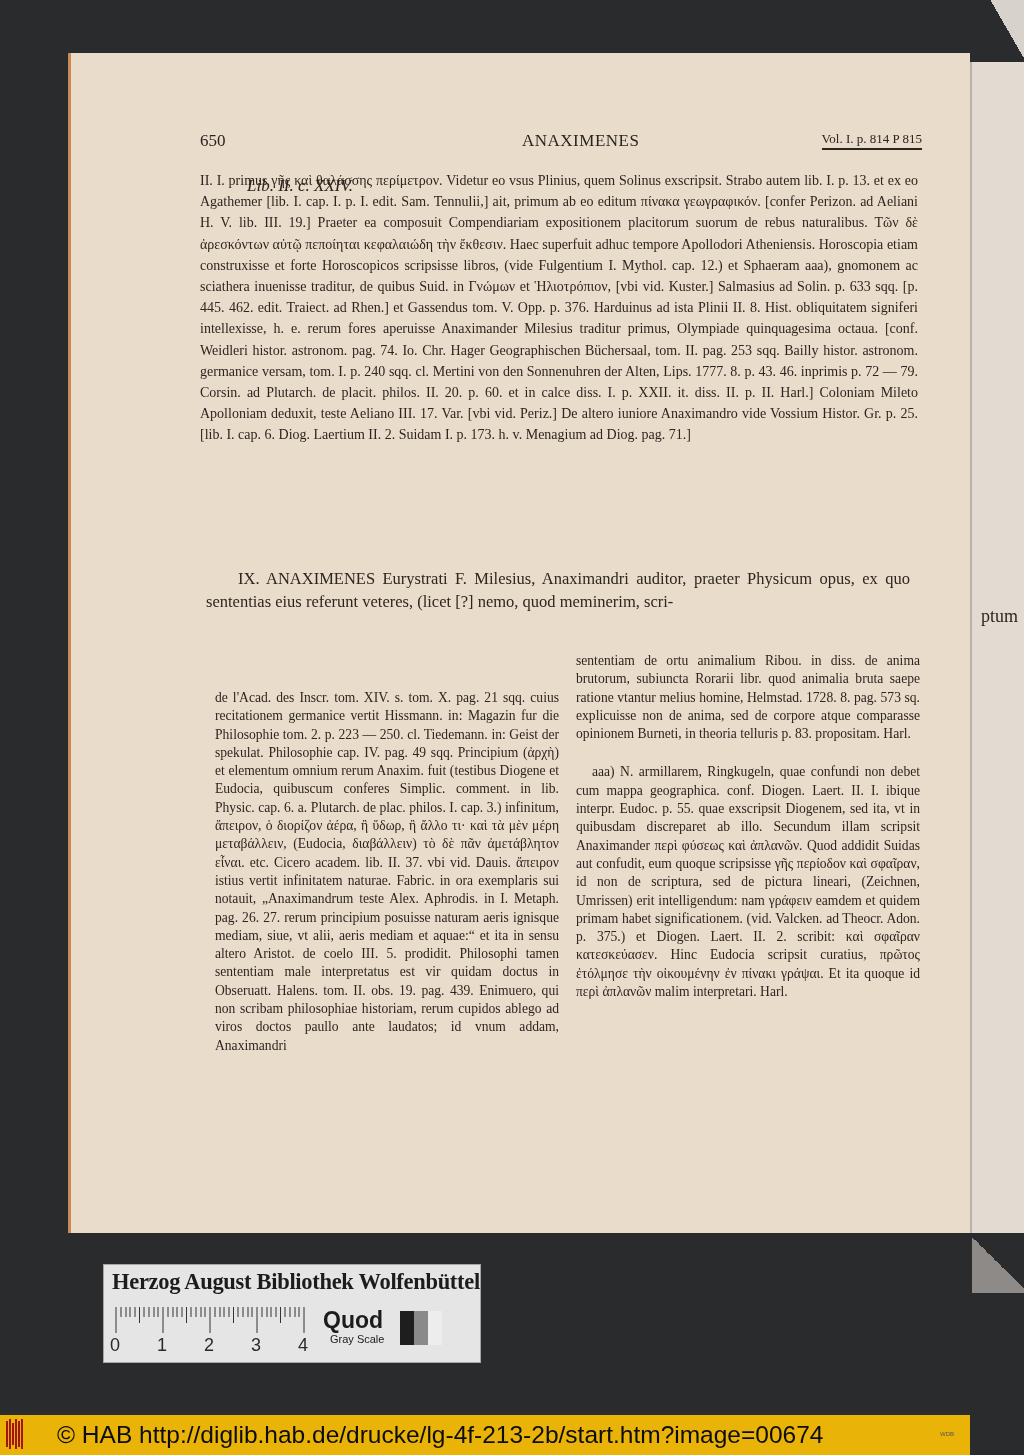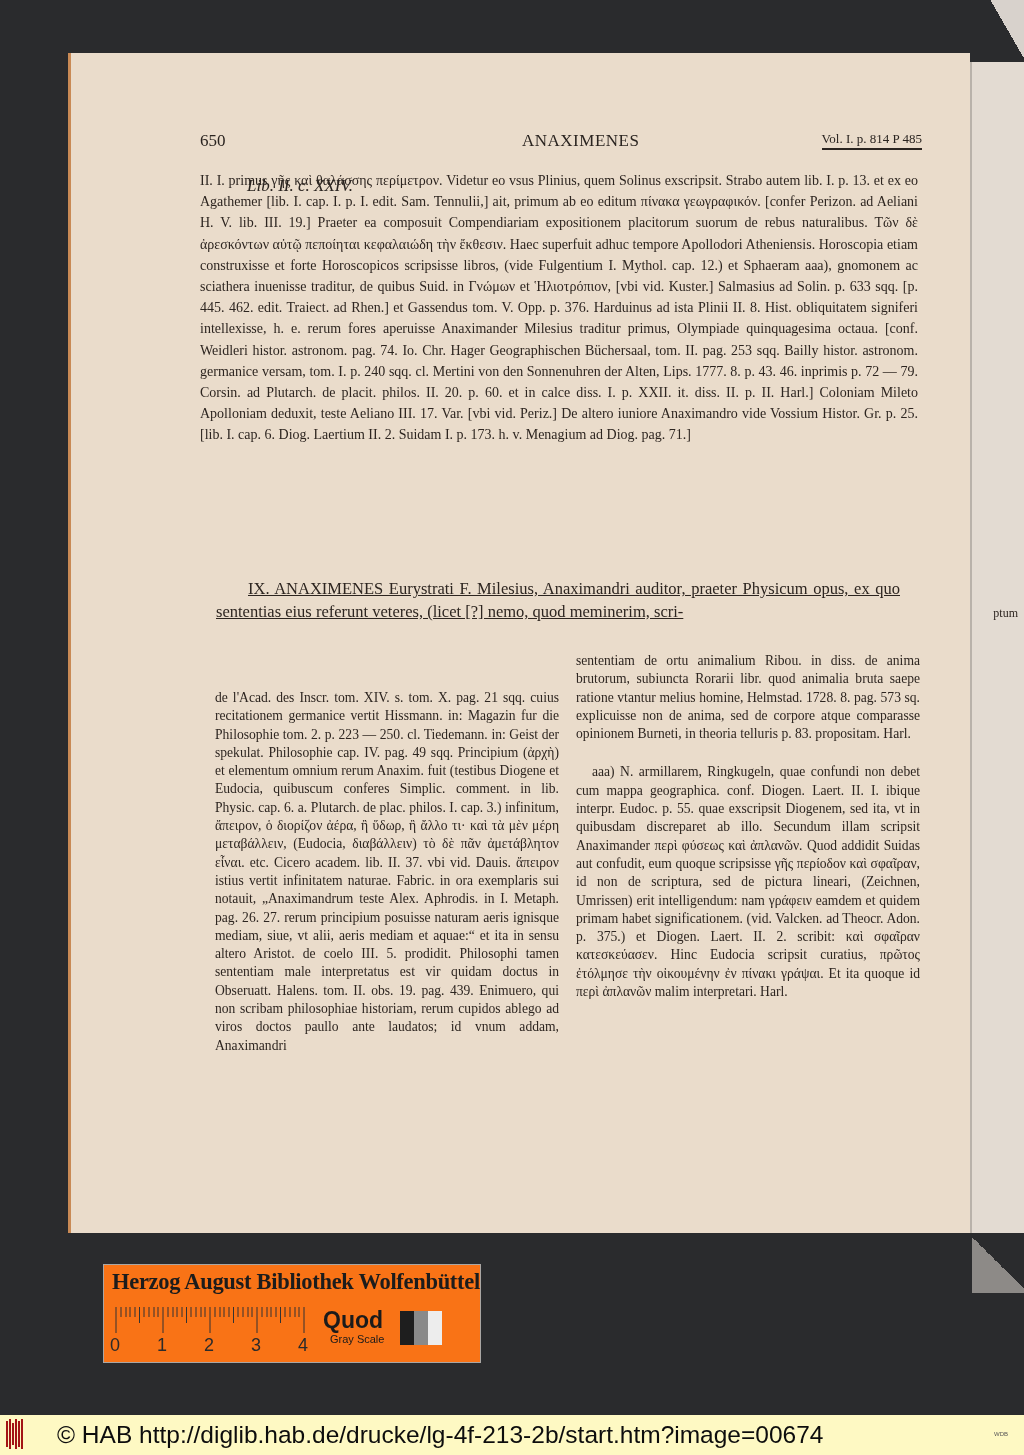--- a/index.html
+++ b/index.html
@@ -37,65 +37,65 @@
   .vol { right:0; font-size:13px; border-bottom:2px solid #2a2420; padding-bottom:1px; }
   .top-block {
     position:absolute; left:200px; top:170px; width:718px;
     font-size:14px; line-height:21.2px; color:#2d2520; text-align:justify;
   }
   .top-block p { margin:0; }
   .anax {
     position:absolute; left:200px; top:561px; width:716px;
     font-size:16.5px; line-height:23px; color:#2d2520; text-align:justify;
   }
-  .anax p { margin:16px; text-indent:32px;text-decoration:underline; }
-  .catch { position:absolute; right:6px; top:606px; font-size:12px; color:#2d2520; }
+  .anax p { margin:6px; text-indent:32px; }
+  .catch { position:absolute; right:6px; top:606px; font-size:18px; color:#2d2520; }
   .col {
     position:absolute; top:652px; width:344px;
     font-size:13.6px; line-height:18.3px; color:#2d2520; text-align:justify;
   }
   .col p { margin:0; }
   .col-left { left:215px;margin-top:37px; }
   .col-right { left:576px; }
   .col-right .note { margin-top:20px; text-indent:16px; }
   .card {
     position:absolute; left:103px; top:1264px; width:376px; height:97px;
-    background:#f97316; border:1px solid #a9a6a3;
+    background:#e5e5e5; border:1px solid #a9a6a3;
     font-family:"Liberation Serif", serif;
   }
   .card-title { position:absolute; left:8px; top:4px; font-size:22.5px; font-weight:bold; color:#1c1c1c; white-space:nowrap; letter-spacing:-0.3px; }
   .ruler { position:absolute; left:10px; top:42px; width:195px; height:26px; }
   .ruler-nums { position:absolute; left:6px; top:70px; width:210px; height:20px; font-family:"Liberation Sans", sans-serif; font-size:18px; color:#2b2b2b; }
   .ruler-nums span { position:absolute; }
   .kodak { position:absolute; left:219px; top:42px; font-family:"Liberation Sans", sans-serif; font-weight:bold; font-size:23px; color:#1b1b1b; }
   .kodak-sub { position:absolute; left:226px; top:68px; font-family:"Liberation Sans", sans-serif; font-size:11px; color:#1b1b1b; }
   .swatches { position:absolute; left:296px; top:46px; width:42px; height:34px; display:flex; }
   .sw { flex:1; }
   .footer {
-    position:absolute; left:0; top:1415px; width:1024px; height:40px; background:#fef9c3;
+    position:absolute; left:0; top:1415px; width:944px; height:40px; background:#eab308;padding-left:26px;
   }
   .footer-logo { position:absolute; left:6px; top:4px; width:18px; height:30px; display:flex; gap:1px; }
   .footer-logo i { display:block; width:2px; background:#a31515; }
   .footer-text { position:absolute; left:57px; top:6px; font-family:"Liberation Sans", sans-serif; font-size:24.5px; color:#0d0d0d; white-space:nowrap; }
   .footer-small { position:absolute; right:16px; top:16px; font-family:"Liberation Sans", sans-serif; font-size:6px; color:#555; }
 </style>
 </head>
 <body>
 
 <div class="corner-top"></div>
 <div class="page">
 </div>
 <div class="page-right"></div>
 <div class="corner-tri"></div>
 
 <div class="header">
   <span class="pg">650</span>
   <span class="lib">Lib. II. c. XXIV.</span>
   <span class="title">ANAXIMENES</span>
-  <span class="vol">Vol. I. p. 814 P 485</span>
+  <span class="vol">Vol. I. p. 814 P 815</span>
 </div>
 
 <div class="top-block">
   <p>II. I. primus γῆς καὶ θαλάσσης περίμετρον. Videtur eo vsus Plinius, quem Solinus exscripsit. Strabo autem lib. I. p. 13. et ex eo Agathemer [lib. I. cap. I. p. I. edit. Sam. Tennulii,] ait, primum ab eo editum πίνακα γεωγραφικόν. [confer Perizon. ad Aeliani H. V. lib. III. 19.] Praeter ea composuit Compendiariam expositionem placitorum suorum de rebus naturalibus. Τῶν δὲ ἀρεσκόντων αὐτῷ πεποίηται κεφαλαιώδη τὴν ἔκθεσιν. Haec superfuit adhuc tempore Apollodori Atheniensis. Horoscopia etiam construxisse et forte Horoscopicos scripsisse libros, (vide Fulgentium I. Mythol. cap. 12.) et Sphaeram aaa), gnomonem ac sciatherа inuenisse traditur, de quibus Suid. in Γνώμων et Ἡλιοτρόπιον, [vbi vid. Kuster.] Salmasius ad Solin. p. 633 sqq. [p. 445. 462. edit. Traiect. ad Rhen.] et Gassendus tom. V. Opp. p. 376. Harduinus ad ista Plinii II. 8. Hist. obliquitatem signiferi intellexisse, h. e. rerum fores aperuisse Anaximander Milesius traditur primus, Olympiade quinquagesima octaua. [conf. Weidleri histor. astronom. pag. 74. Io. Chr. Hager Geographischen Büchersaal, tom. II. pag. 253 sqq. Bailly histor. astronom. germanice versam, tom. I. p. 240 sqq. cl. Mertini von den Sonnenuhren der Alten, Lips. 1777. 8. p. 43. 46. inprimis p. 72 — 79. Corsin. ad Plutarch. de placit. philos. II. 20. p. 60. et in calce diss. I. p. XXII. it. diss. II. p. II. Harl.] Coloniam Mileto Apolloniam deduxit, teste Aeliano III. 17. Var. [vbi vid. Periz.] De altero iuniore Anaximandro vide Vossium Histor. Gr. p. 25. [lib. I. cap. 6. Diog. Laertium II. 2. Suidam I. p. 173. h. v. Menagium ad Diog. pag. 71.]</p>
 </div>
 
 <div class="anax">
   <p>IX. ANAXIMENES Eurystrati F. Milesius, Anaximandri auditor, praeter Physicum opus, ex quo sententias eius referunt veteres, (licet [?] nemo, quod meminerim, scri-</p>
 </div>
 <div class="catch">ptum</div>

